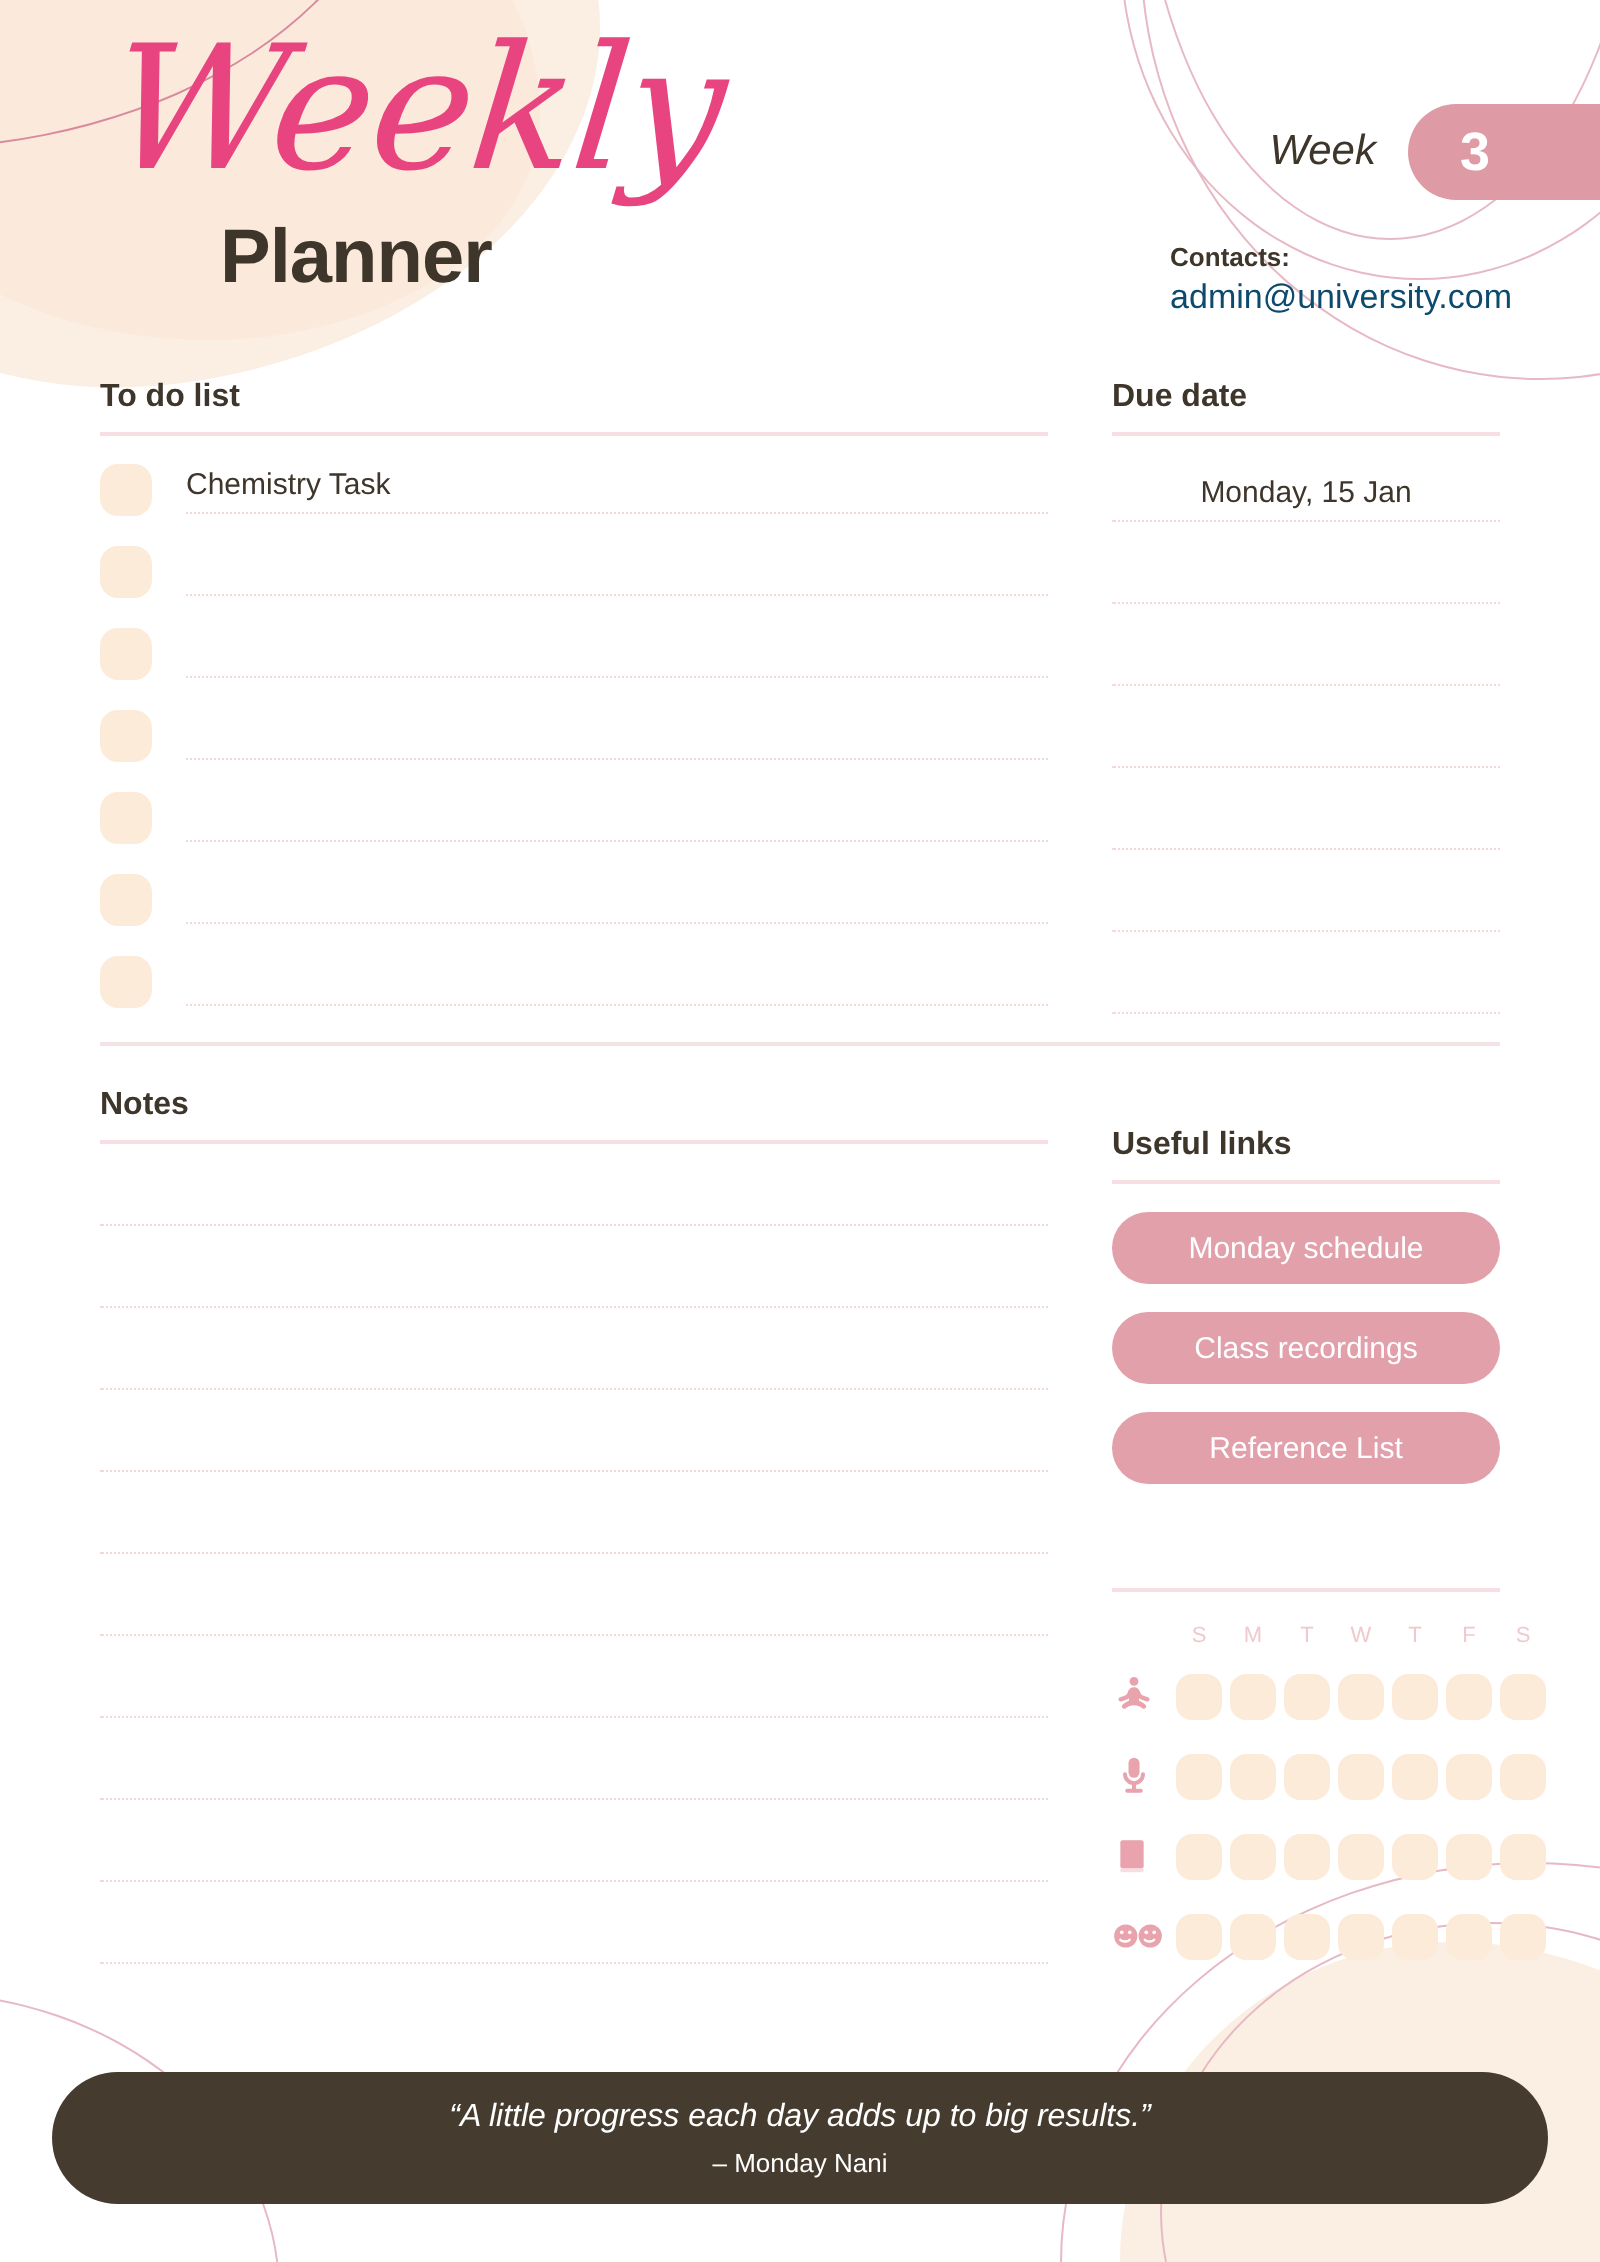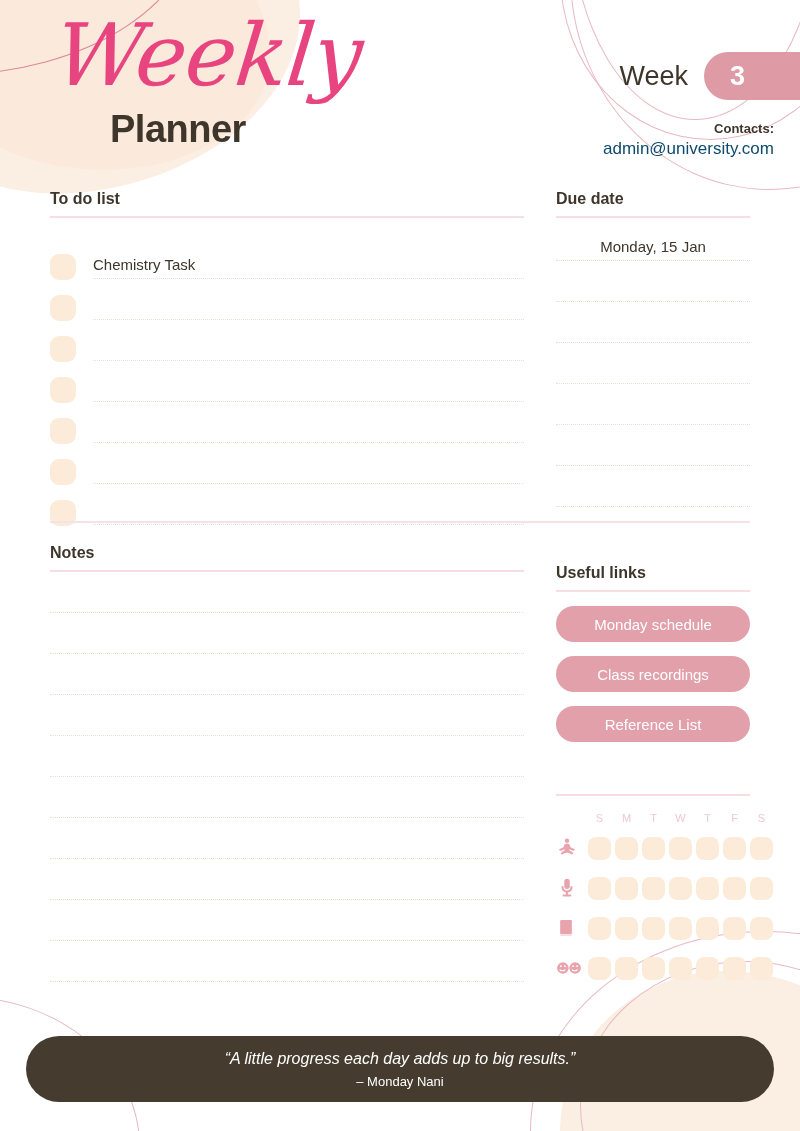--- a/index.html
+++ b/index.html
@@ -69,54 +69,54 @@
     position:absolute; left:110px; top:108px;
     font-size:38px;
     font-weight:bold;
     color:#3E352B;
     letter-spacing:-0.5px;
     white-space:nowrap;
   }
 
   .week-wrap { position:absolute; right:0; top:52px; display:flex; align-items:center; }
   .week-label {
-    font-size:27px; color:#3E352B;
+    font-size:21px; font-style:italic; color:#3E352B;
     margin-right:16px; white-space:nowrap;
   }
   .week-badge {
     width:96px; height:48px;
     background:#DE9AA5;
     border-radius:26px 0 0 26px;
     display:flex; align-items:center; justify-content:flex-start;
     padding-left:26px;
     color:#FFFFFF; font-size:27px; font-weight:bold;
   }
 
   .contacts {
-    position:absolute; right:26px; top:120px;
-    text-align:right; line-height:1.35;
+    position:absolute; right:44px; top:120px;
+    text-align:left; line-height:1.35;
   }
   .contacts-label { font-size:13px; font-weight:bold; color:#3E352B; }
   .contacts-value { font-size:17px; color:#0c4a6e; }
 
   
   .sec-head {
     font-size:16px; font-weight:bold; color:#3E352B;
     padding-bottom:8px; white-space:nowrap;
   }
   .sec-rule { height:2px; background:#F6DEE2; width:100%; }
 
   
   .todo-block { position:absolute; left:50px; top:190px; width:700px; }
   .todo-cols { display:flex; }
   .todo-col-left { width:474px; }
   .todo-col-gap { width:32px; }
   .todo-col-right { width:194px; }
 
-  .todo-rows { position:relative; margin-top:34px; }
+  .todo-rows { position:relative; margin-top:12px; }
   .todo-row { display:flex; align-items:flex-start; height:41px; }
   .chk {
     width:26px; height:26px; flex:none;
     background:#FCEBD9;
     border-radius:9px;
     margin-top:2px;
   }
   .line-area { position:relative; flex:1; margin-left:17px; }
   .row-text {
     font-size:15px; color:#3E352B;

